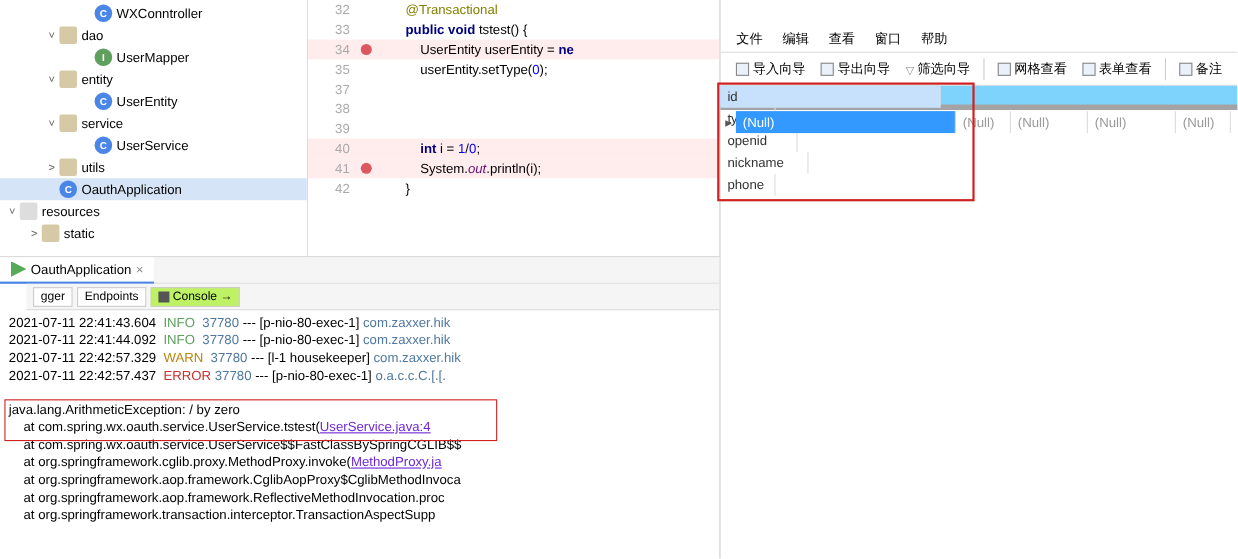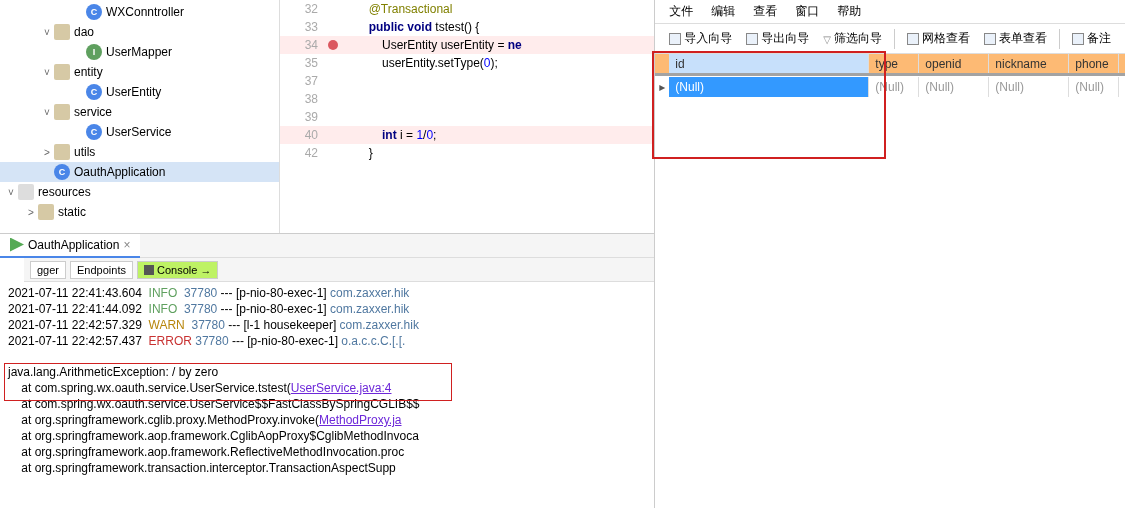--- a/index.html
+++ b/index.html
@@ -37,28 +37,28 @@
 .console { flex: 1; font-family: "Consolas", monospace; font-size: 12.5px; padding: 4px 8px; overflow: hidden; white-space: pre; }
 .log-line { height: 16px; }
 .info { color: #5fa05f; }
 .warn { color: #b8860b; }
 .error { color: #c83232; }
 .pkg { color: #5078a0; }
 .link { color: #6d28d9; text-decoration: underline; }
 .ex-box { position: relative; }
 .ex-box::before { content: ""; position: absolute; left: -4px; top: -2px; width: 446px; height: 36px; border: 1px solid #d02020; pointer-events: none; }
 .right-pane { flex: 1; display: flex; flex-direction: column; }
-.db-menu { height: 24px; display: flex; align-items: center; gap: 18px; padding: 0 14px; border-bottom: 1px solid #ddd; }
+.db-menu { height: 24px; display: flex; align-items: center; gap: 18px; padding: 0 14px; border-bottom: 1px solid #ddd; margin-top: 24px; }
 .db-toolbar { height: 30px; display: flex; align-items: center; gap: 6px; padding: 0 10px; border-bottom: 1px solid #ddd; }
 .db-btn { display: flex; align-items: center; gap: 3px; padding: 2px 4px; font-size: 12px; white-space: nowrap; }
 .db-btn .sq { width: 12px; height: 12px; border: 1px solid #888; background: #eaf1fa; }
 .db-btn .funnel::before { content: "▽"; font-size: 10px; color: #888; }
 .sep { width: 1px; height: 20px; background: #ccc; margin: 0 2px; }
 .db-grid { flex: 1; position: relative; }
-.grid-head { display: flex; background: #fdba74; border-bottom: 3px solid #a3a3a3; height: 22px; }
+.grid-head { display: flex; background: #7dd3fc; border-bottom: 5px solid #a3a3a3; height: 22px; flex-direction: column; }
 .grid-cell { border-right: 1px solid #ddd; padding: 3px 6px; font-size: 12px; color: #333; }
 .grid-row { display: flex; height: 22px; align-items: center; }
 .null { color: #999; }
 .sel-col { background: #c7e0fb; }
 .sel-cell { background: #3399ff; color: #fff; }
 .row-ptr { width: 14px; text-align: center; color: #555; }
 .hl-box { position: absolute; border: 2px solid #d02020; pointer-events: none; }
 .tool-icon { width: 14px; height: 14px; background: #888; display: inline-block; }
 .tool-icon.arrow-r { clip-path: polygon(0 0, 100% 50%, 0 100%); background: #5a5; }
 </style>
@@ -156,20 +156,25 @@
         </div>
         <div class="code-line">
           <span class="gutter">39</span>
           <span class="bp "></span>
           <span class="code"></span>
         </div>
         <div class="code-line hl">
           <span class="gutter">40</span>
           <span class="bp "></span>
           <span class="code">            <span class="kwd">int</span> i = <span class="num">1</span>/<span class="num">0</span>;</span>
+        </div>
+        <div class="code-line hl">
+          <span class="gutter">41</span>
+          <span class="bp on"></span>
+          <span class="code">            System.<span class="fld">out</span>.println(i);</span>
         </div>
         <div class="code-line">
           <span class="gutter">42</span>
           <span class="bp "></span>
           <span class="code">        }</span>
         </div>
       </div>
   </div>
   <div class="bottom-panel">
     <div class="tab-bar">

